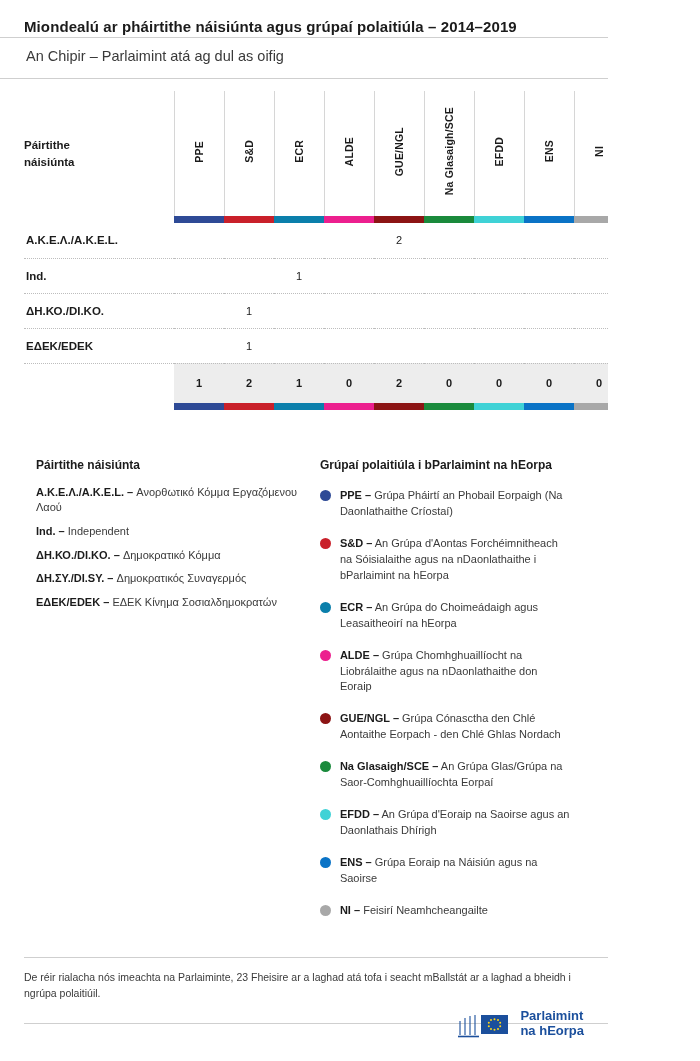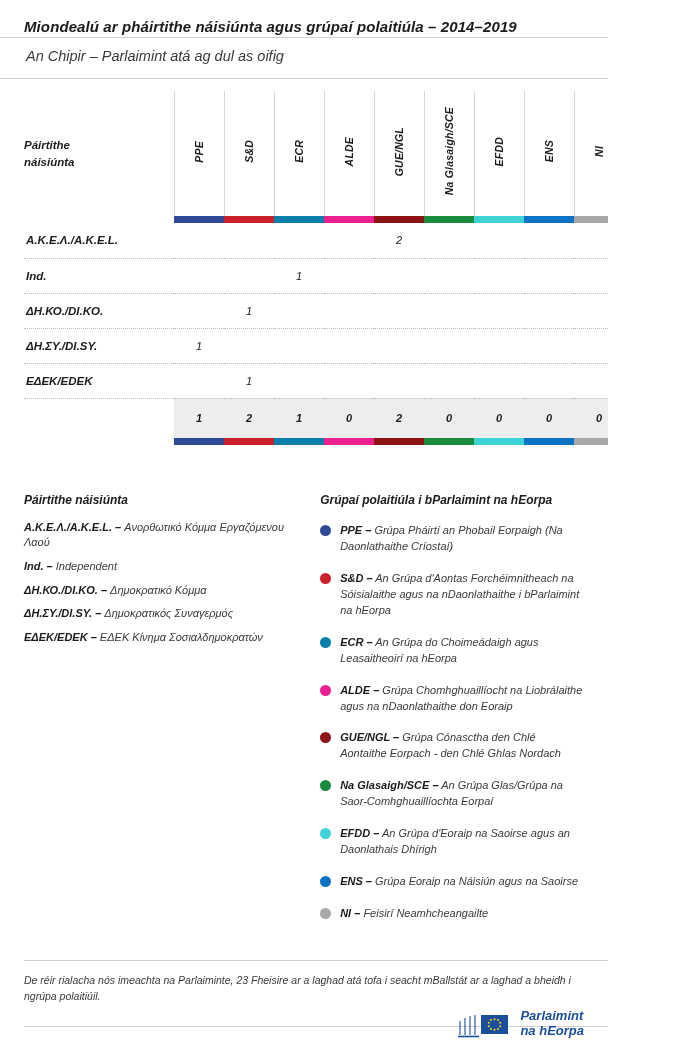--- a/index.html
+++ b/index.html
@@ -7,21 +7,20 @@
     margin: 0; padding: 0;
     width: 700px; height: 1061px;
     background: #ffffff;
     font-family: "Liberation Sans", sans-serif;
     color: #2b2b2b;
   }
   .page {
     position: relative;
     width: 608px; height: 1061px;
     overflow: hidden;
-    font-style: italic;
   }
   .rule {
     border: 0; border-top: 1px solid #cfcfcf;
     margin: 0;
   }
   .title {
     font-size: 15px;
     font-weight: bold;
     color: #1b1b1b;
     padding: 18px 24px 0 24px;
@@ -136,21 +135,21 @@
     font-size: 12px;
     color: #1b1b1b;
     border-bottom: 0;
   }
   .sum-row td.rowlabel { background: #ffffff; }
   .sum-row td.tot { background: #e4e4e4; }
 
   
   .legend {
     display: flex;
-    padding: 0 24px;
+    padding: 0 36px;
     margin-top: 48px;
     gap: 22px;
   }
   .legend-col-left { width: 320px; }
   .legend-col-right { width: 308px; }
   .legend-title {
     font-size: 12px;
     font-weight: bold;
     color: #1b1b1b;
     margin-bottom: 13px;
@@ -332,33 +331,20 @@
           <td></td>
           <td></td>
           <td></td>
           <td></td>
           <td class="tot">1</td>
         </tr>
         <tr class="data-row">
           <td class="rowlabel">ΔΗ.ΚΟ./DI.KO.</td>
           <td></td>
           <td>1</td>
-          <td></td>
-          <td></td>
-          <td></td>
-          <td></td>
-          <td></td>
-          <td></td>
-          <td></td>
-          <td class="tot">1</td>
-        </tr>
-        <tr class="data-row">
-          <td class="rowlabel">ΔΗ.ΣΥ./DI.SY.</td>
-          <td>1</td>
-          <td></td>
           <td></td>
           <td></td>
           <td></td>
           <td></td>
           <td></td>
           <td></td>
           <td></td>
           <td class="tot">1</td>
         </tr>
         <tr class="data-row">

